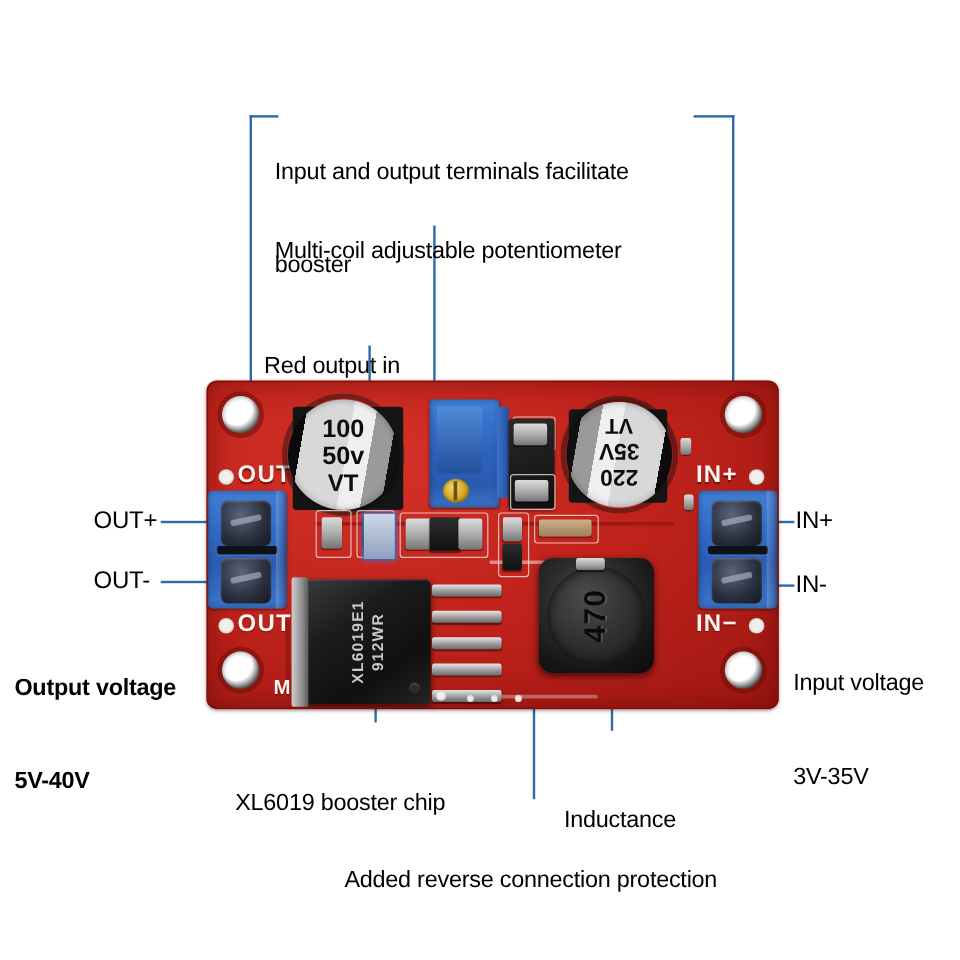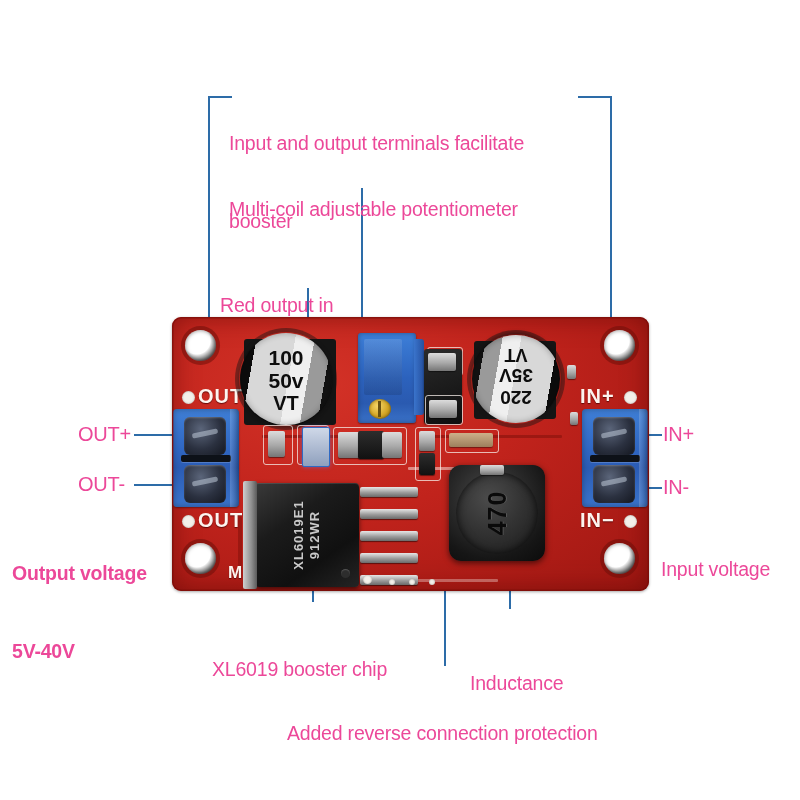--- a/index.html
+++ b/index.html
@@ -20,21 +20,21 @@
     left: 0; top: 0;
     width: 800px; height: 800px;
   }
 
   
   .anno {
     position: absolute;
     font-family: "Liberation Sans", sans-serif;
     font-size: 19.5px;
     line-height: 26px;
-    color: #ec4899;
+    color: #000000;
     white-space: pre;
     letter-spacing: -0.2px;
   }
 
   
   .line {
     position: absolute;
     background: #2d6ca8;
   }
   .vline { width: 2px; }
@@ -357,23 +357,24 @@
 
   <div class="anno" style="left:663px; top:474px; font-size:20px;">IN-</div>
 
   <div class="anno" style="left:12px; top:508px;font-weight:bold;">
     <div>Output voltage</div>
     <div>5V-40V</div>
   </div>
 
   <div class="anno" style="left:661px; top:504px;">
     <div>Input voltage</div>
-  </div>
-
-  <div class="anno" style="left:212px; top:604px;">
+    <div>3V-35V</div>
+  </div>
+
+  <div class="anno" style="left:196px; top:604px;">
     <div>XL6019 booster chip</div>
   </div>
 
   <div class="anno" style="left:470px; top:618px;">
     <div>Inductance</div>
   </div>
 
   <div class="anno" style="left:287px; top:668px;">
     <div>Added reverse connection protection</div>
     <div>Avoid accidental contact and burn</div>

